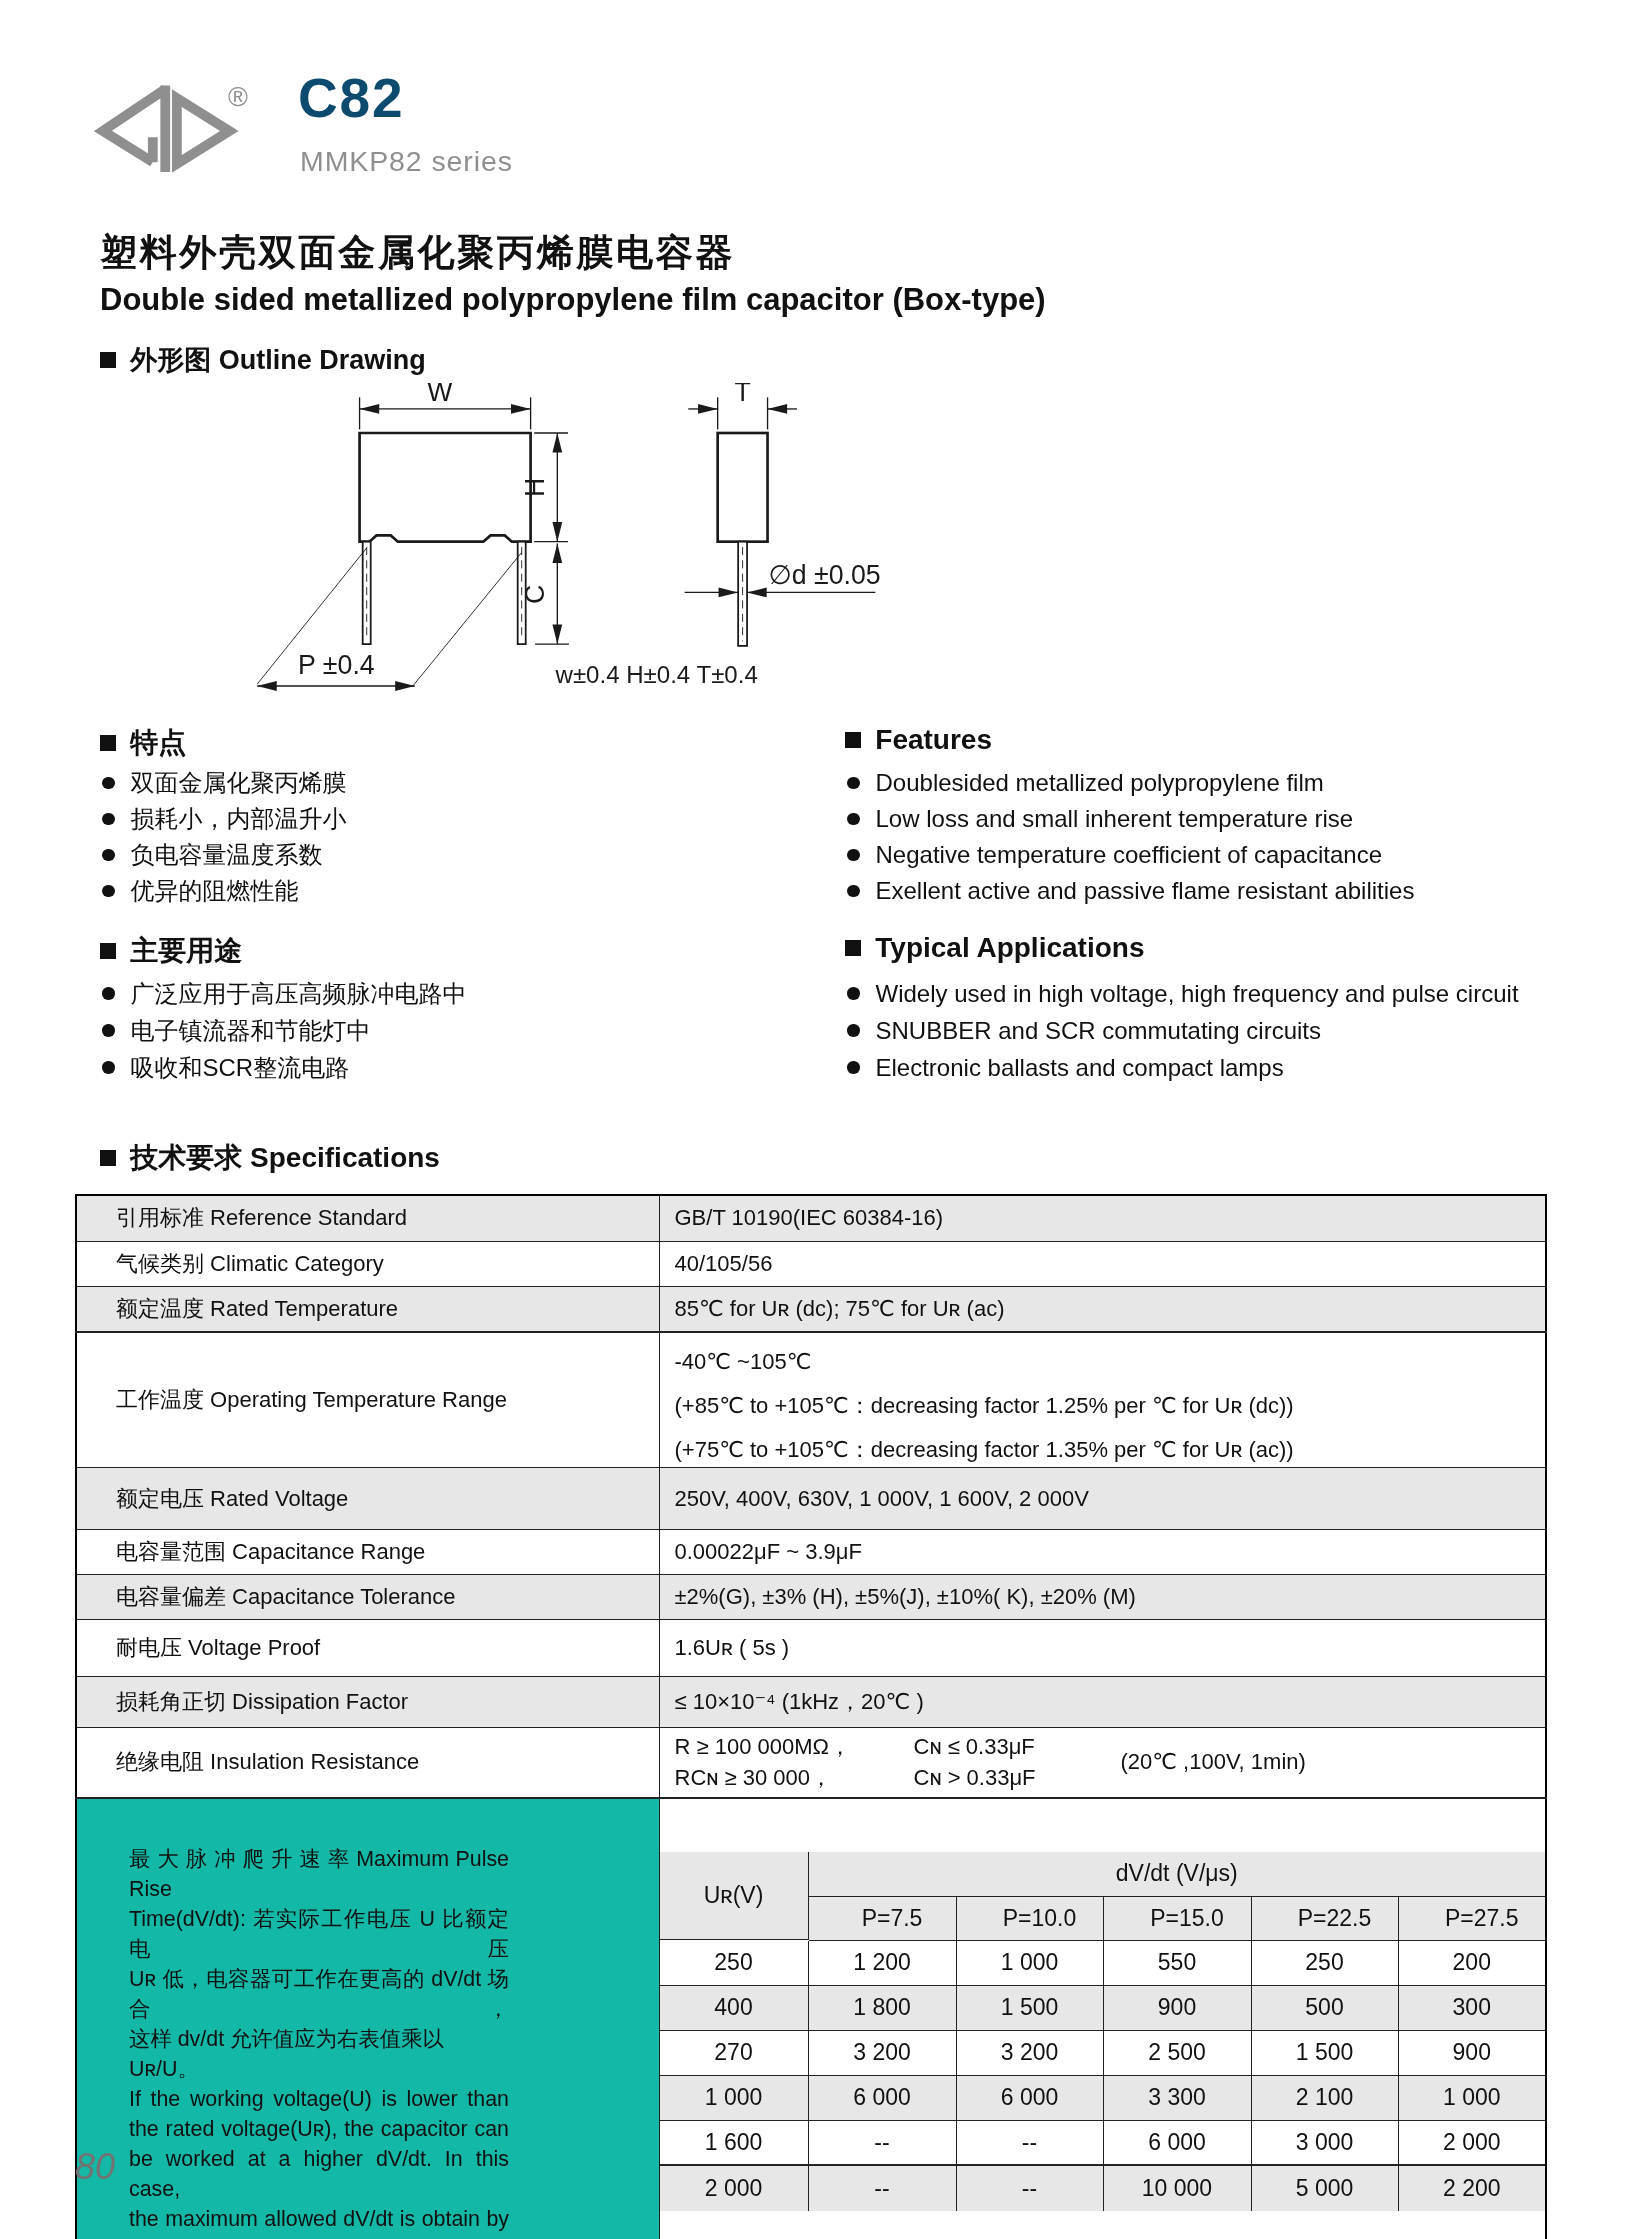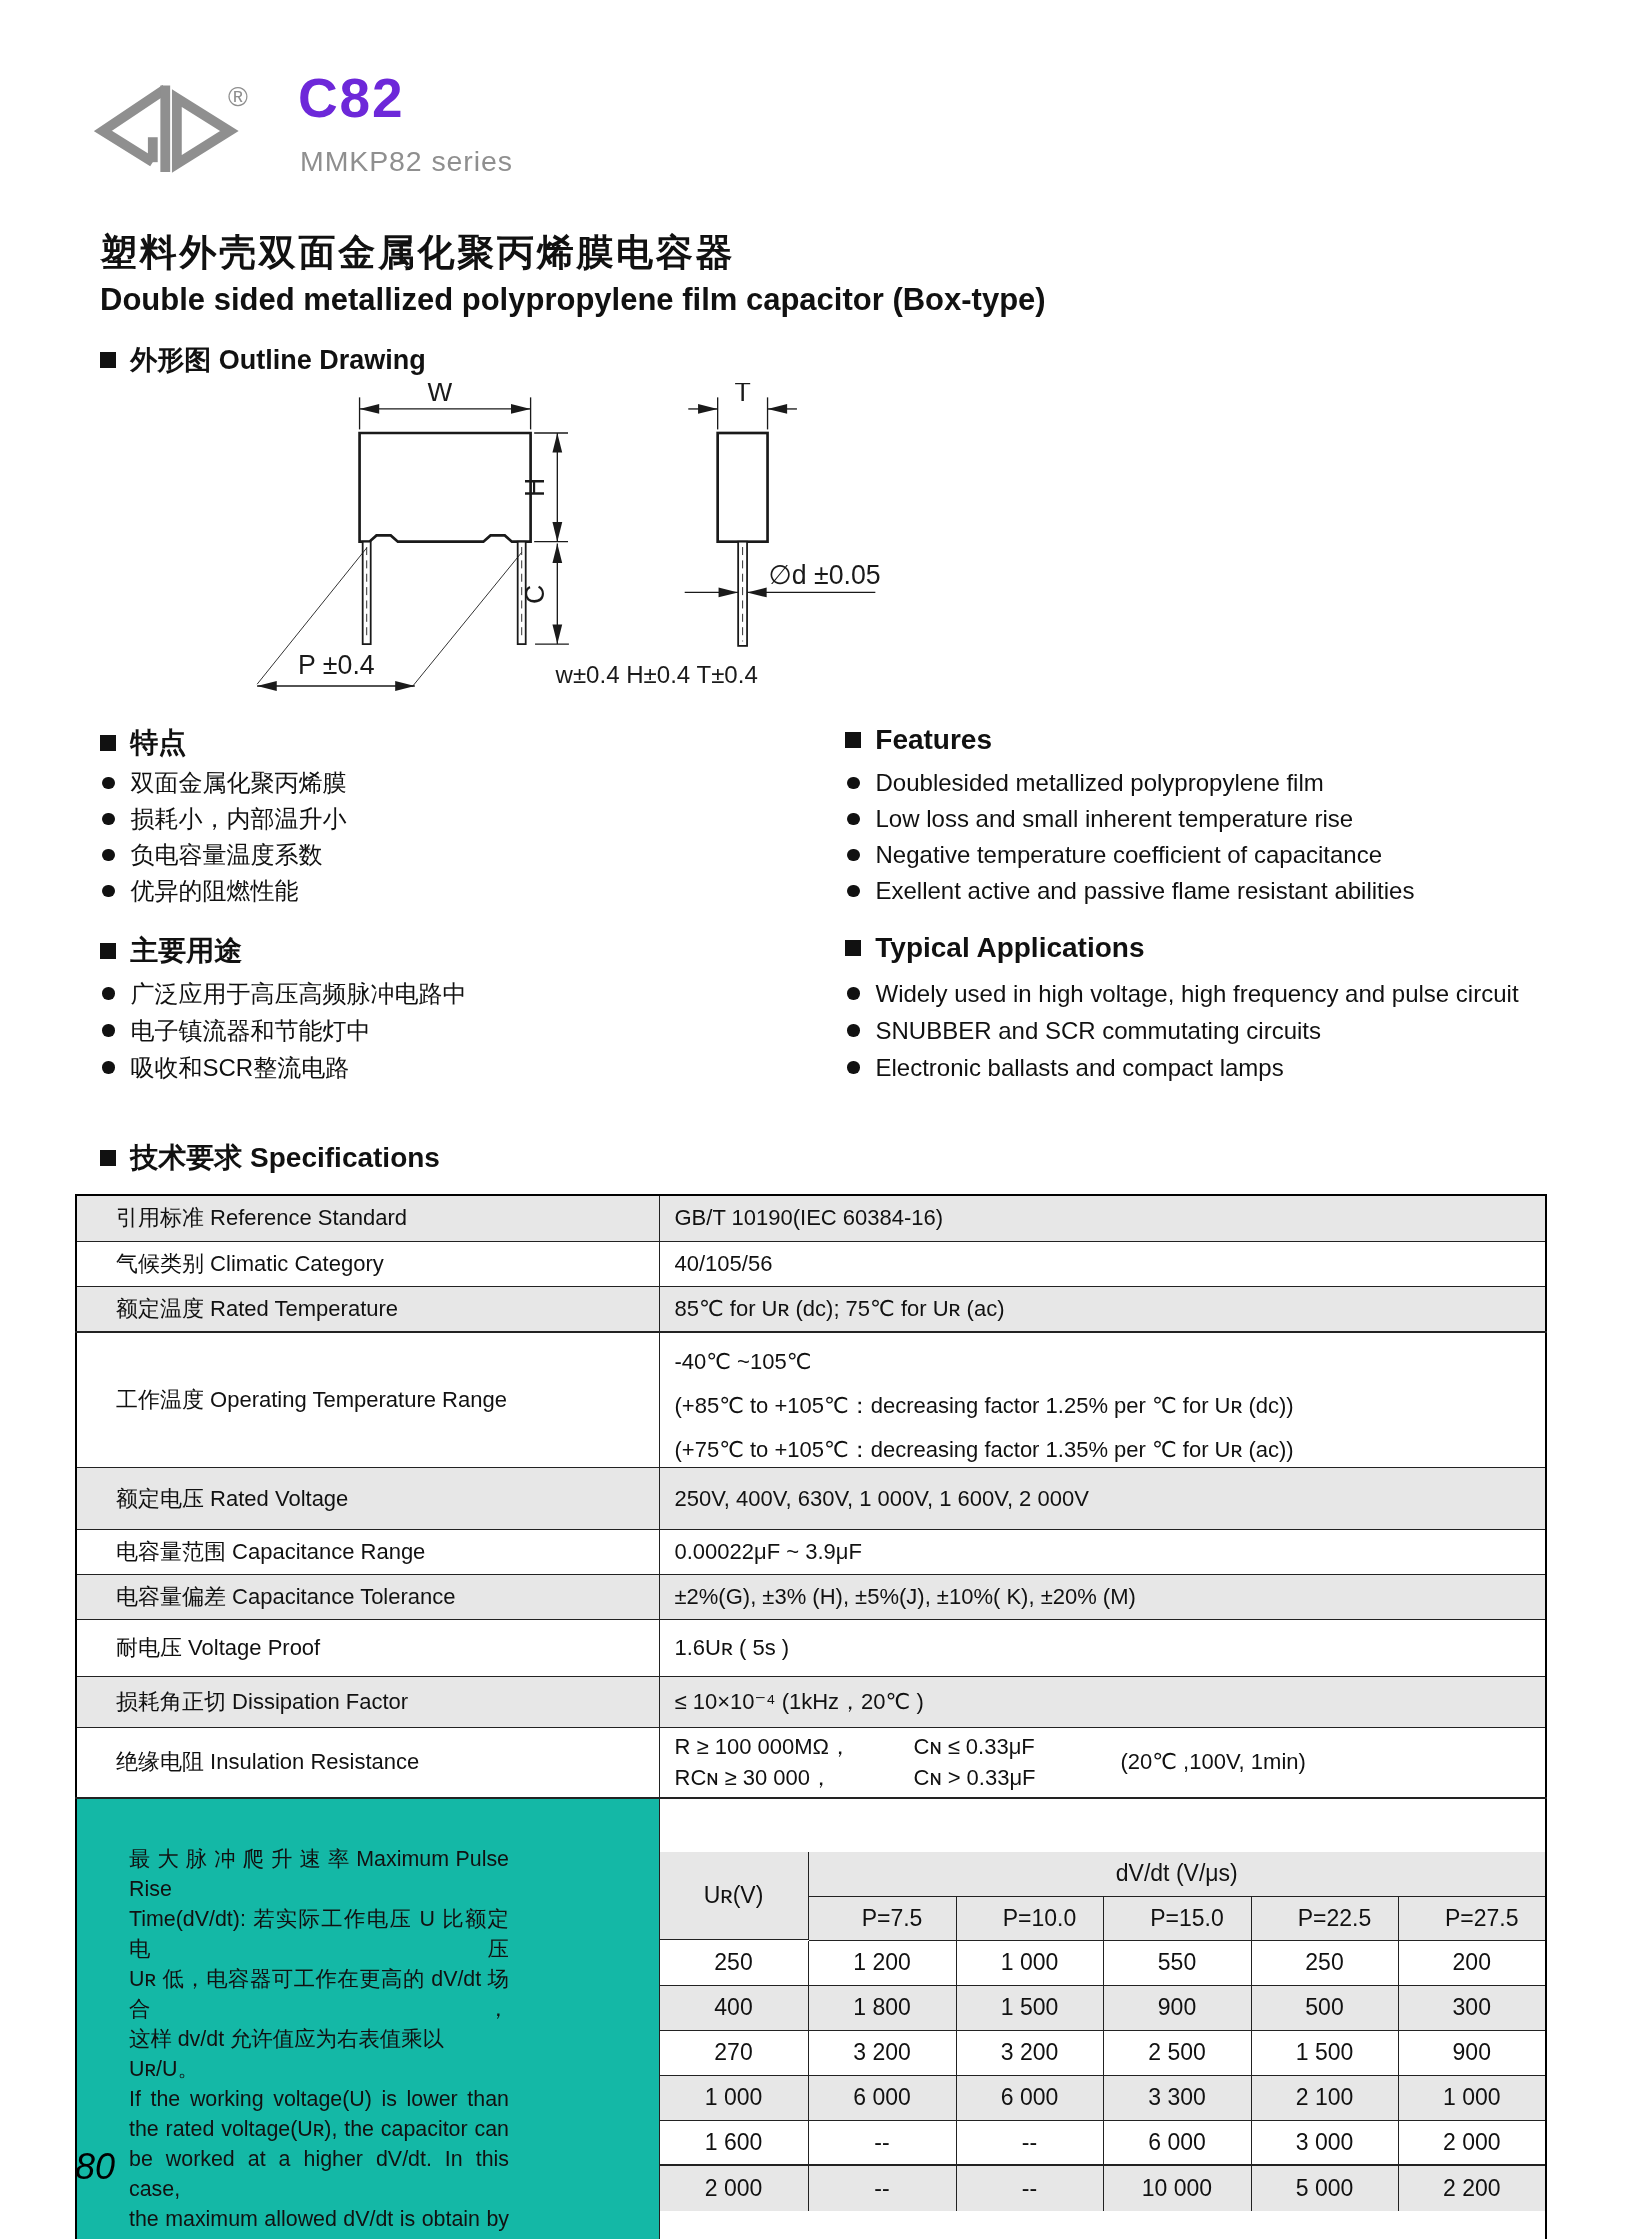--- a/index.html
+++ b/index.html
@@ -6,21 +6,21 @@
   body{
     width:1650px;height:2239px;position:relative;background:#ffffff;
     font-family:"Liberation Sans","DejaVu Sans",sans-serif;color:#111;
     -webkit-font-smoothing:antialiased;
   }
   .abs{position:absolute;}
 
   
   .brand-logo{left:94px;top:82px;}
   .reg-mark{left:228px;top:82px;font-size:27px;color:#8f8f8f;font-weight:400;}
-  .series-code{left:298px;top:71px;font-size:55px;font-weight:700;color:#6d28d9;line-height:1;letter-spacing:1.8px;}
+  .series-code{left:298px;top:71px;font-size:55px;font-weight:700;color:#0c4a6e;line-height:1;letter-spacing:1.8px;}
   .series-name{left:300px;top:145px;font-size:28.5px;font-weight:500;color:#8f8f8f;letter-spacing:0.9px;}
 
   
   .title-zh{left:100px;top:228px;font-size:37px;font-weight:700;letter-spacing:2.7px;}
   .title-en{left:100px;top:282px;font-size:31px;font-weight:700;letter-spacing:0px;}
 
   
   .sec-head{display:flex;align-items:center;font-weight:700;}
   .sec-head .sq{width:16px;height:16px;background:#111;margin-right:14.3px;flex:0 0 auto;}
   .outline-head{left:100px;top:342px;font-size:27px;}
@@ -75,21 +75,21 @@
   .dvdt-grid .lc{border-right:none;}
   .dvdt-grid .lr{border-bottom:none;}
   .dvdt-grid .thickb{border-bottom-width:2.7px;}
   .h1{height:45px;}
   .h2{height:44px;padding-left:20px;}
   .hr{height:45px;}
   .ur-head{grid-row:1 / span 2;grid-column:1;height:88px;}
   .span-head{grid-column:2 / span 5;}
 
   
-  .page-num{left:75px;top:2146px;font-size:36px;font-style:italic;color:#000000;}
+  .page-num{left:75px;top:2146px;font-size:36px;font-style:italic;color:#737373;}
 </style>
 </head>
 <body>
 
 <svg class="abs brand-logo" width="147" height="98" viewBox="0 0 165 110">
   <polyline points="80,8 10,55 66,90" fill="none" stroke="#8f8f8f" stroke-width="11"></polyline>
   <line x1="66" y1="90" x2="66" y2="62" stroke="#8f8f8f" stroke-width="11"></line>
   <line x1="80" y1="4" x2="80" y2="101" stroke="#8f8f8f" stroke-width="11"></line>
   <polygon points="93,18 152,55 93,92 93,18" fill="none" stroke="#8f8f8f" stroke-width="11"></polygon>
 </svg>

